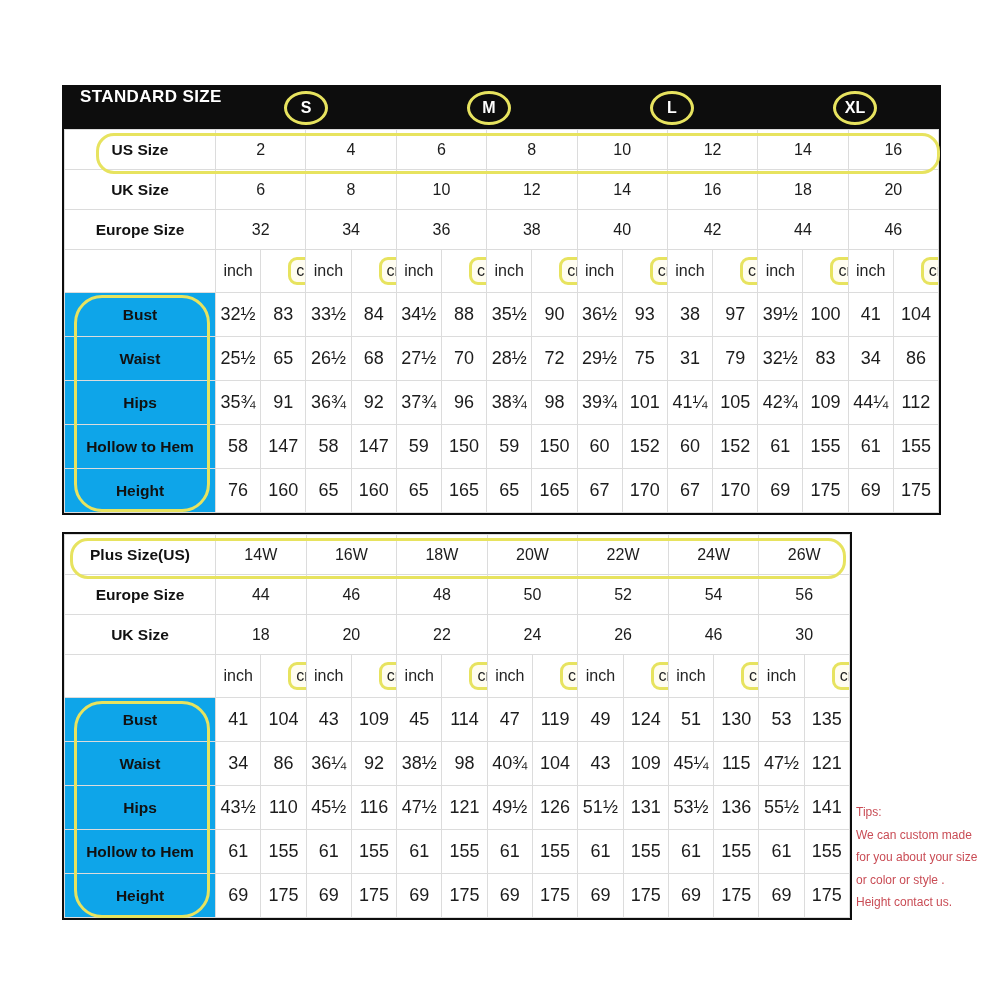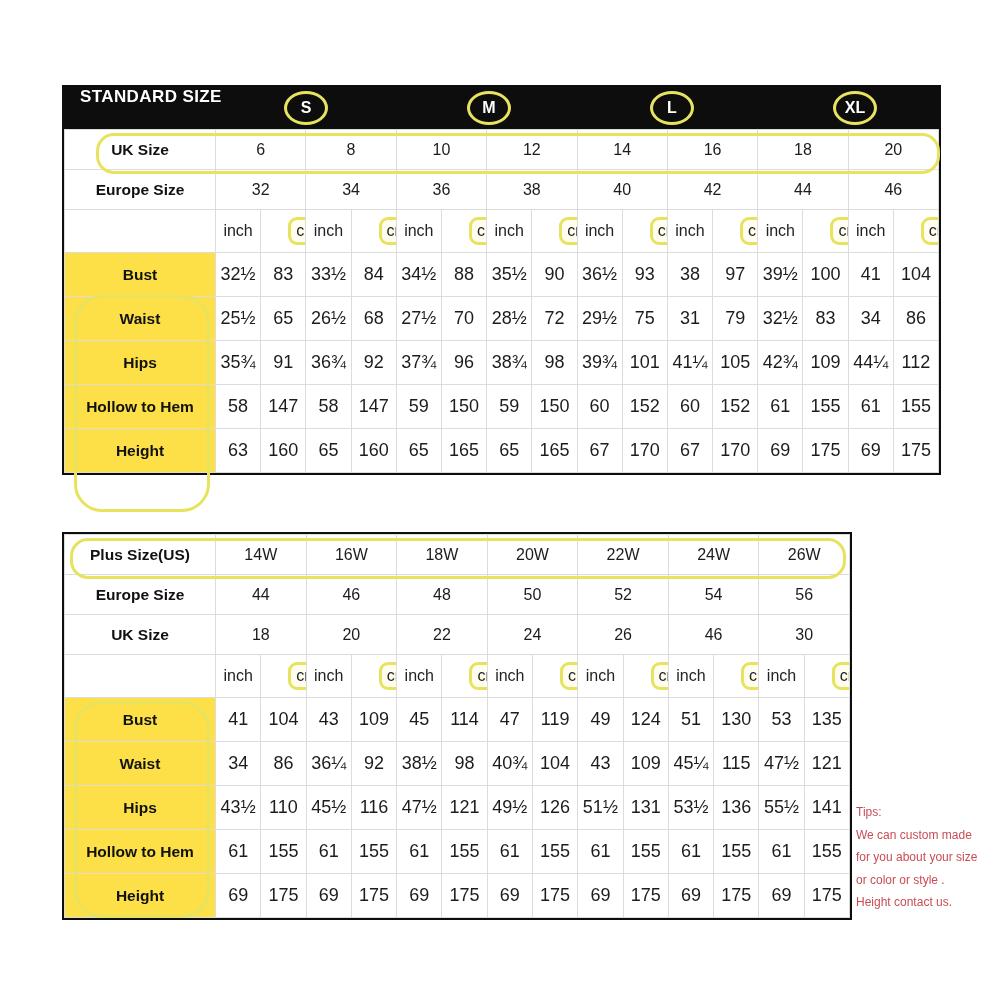--- a/index.html
+++ b/index.html
@@ -20,21 +20,21 @@
     color:#fff;font-weight:bold;font-size:16px;
     display:flex;align-items:center;justify-content:center;box-sizing:border-box;
   }
 
   table{border-collapse:collapse;table-layout:fixed;width:100%;}
   td,th{border:1px solid #dcdcdc;text-align:center;vertical-align:middle;padding:0;overflow:hidden;}
   tr.top-row{height:40px;}
   tr.units-row{height:43px;}
   tr.meas-row{height:44px;}
   th.lbl{font-weight:bold;font-size:15.5px;color:#111;}
-  th.lbl.meas{background:#fde047;}
+  th.lbl.meas{background:#0ea5e9;}
   td.size-val{font-size:16px;}
   td.val{font-size:18px;}
   .unit{font-size:16px;color:#222;}
   .unit.cm{
     display:inline-block;border:3px solid var(--hl);border-radius:9px;
     padding:2px 5px;background:#fffdf0;line-height:1.1;margin-left:27px;
   }
 
   
   .hl-overlay{position:absolute;border:3px solid var(--hl);pointer-events:none;background:transparent;}
@@ -75,20 +75,31 @@
           <col>
           <col>
           <col>
           <col>
           <col>
           <col>
           <col>
           <col>
         </colgroup>
       <tbody>
+          <tr class="top-row">
+            <th class="lbl">US Size</th>
+            <td class="size-val" colspan="2">2</td>
+            <td class="size-val" colspan="2">4</td>
+            <td class="size-val" colspan="2">6</td>
+            <td class="size-val" colspan="2">8</td>
+            <td class="size-val" colspan="2">10</td>
+            <td class="size-val" colspan="2">12</td>
+            <td class="size-val" colspan="2">14</td>
+            <td class="size-val" colspan="2">16</td>
+          </tr>
           <tr class="top-row">
             <th class="lbl">UK Size</th>
             <td class="size-val" colspan="2">6</td>
             <td class="size-val" colspan="2">8</td>
             <td class="size-val" colspan="2">10</td>
             <td class="size-val" colspan="2">12</td>
             <td class="size-val" colspan="2">14</td>
             <td class="size-val" colspan="2">16</td>
             <td class="size-val" colspan="2">18</td>
             <td class="size-val" colspan="2">20</td>
@@ -194,21 +205,21 @@
             <td class="val">152</td>
             <td class="val">60</td>
             <td class="val">152</td>
             <td class="val">61</td>
             <td class="val">155</td>
             <td class="val">61</td>
             <td class="val">155</td>
           </tr>
           <tr class="meas-row">
             <th class="lbl meas">Height</th>
-            <td class="val">63</td>
+            <td class="val">76</td>
             <td class="val">160</td>
             <td class="val">65</td>
             <td class="val">160</td>
             <td class="val">65</td>
             <td class="val">165</td>
             <td class="val">65</td>
             <td class="val">165</td>
             <td class="val">67</td>
             <td class="val">170</td>
             <td class="val">67</td>

